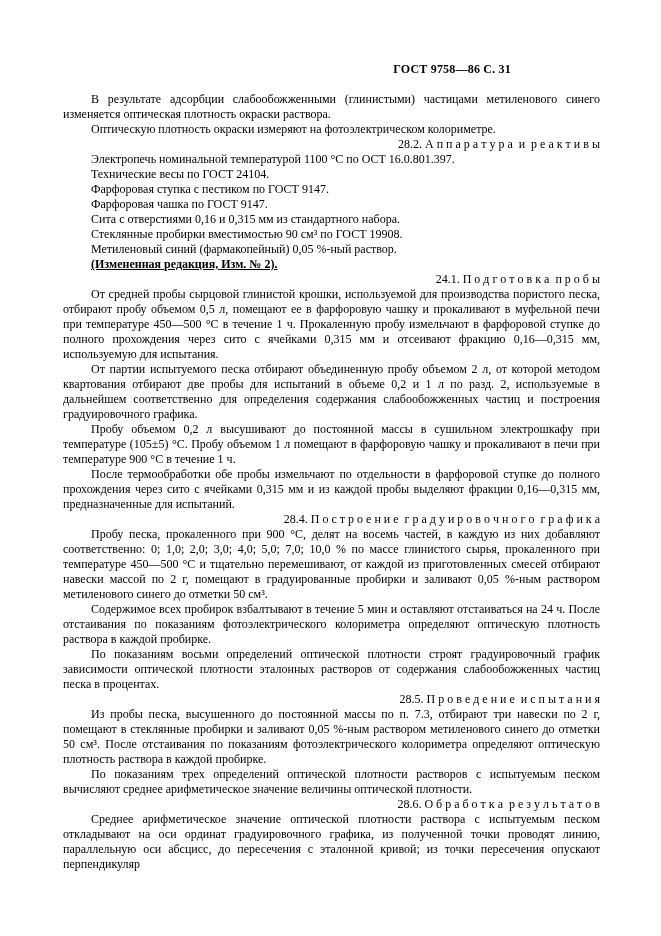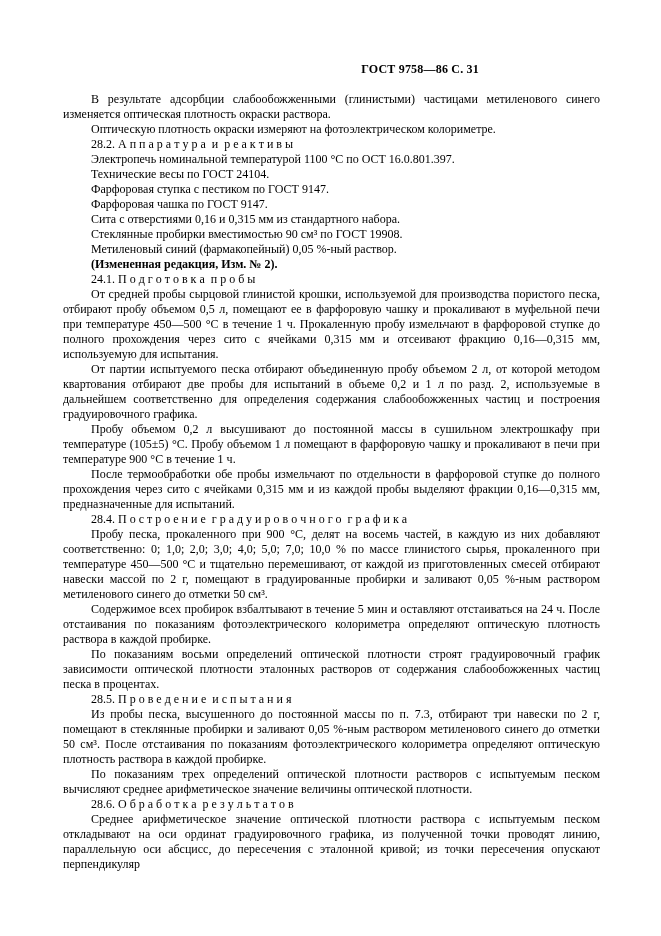--- a/index.html
+++ b/index.html
@@ -12,20 +12,21 @@
     height: 936px;
     overflow: hidden;
   }
   .page {
     position: relative;
     width: 540px;
     height: 936px;
     background: #ffffff;
     color: #000000;
     font-family: "Liberation Serif", "DejaVu Serif", serif;
+    padding-left: 32px;
   }
   .page-header {
     position: absolute;
     top: 62px;
     right: 61px;
     font-size: 12px;
     font-weight: bold;
     letter-spacing: 0.2px;
     white-space: nowrap;
   }
@@ -38,24 +39,25 @@
     line-height: 15px;
     text-align: justify;
   }
   .para {
     margin: 0;
     padding: 0;
     text-indent: 28px;
   }
   .para.heading {
     white-space: pre-wrap;
-    text-align: left;
+    text-align: right;
   }
   .para.note {
     font-weight: bold;
+    text-decoration: underline;
   }
 </style>
 </head>
 <body>
 
 <div class="page">
   <div class="page-header">ГОСТ 9758—86 С. 31</div>
   <div class="content">
       <p class="para body">В результате адсорбции слабообожженными (глинистыми) частицами метиленового синего изменяется оптическая плотность окраски раствора.</p>
       <p class="para body">Оптическую плотность окраски измеряют на фотоэлектрическом колориметре.</p>

